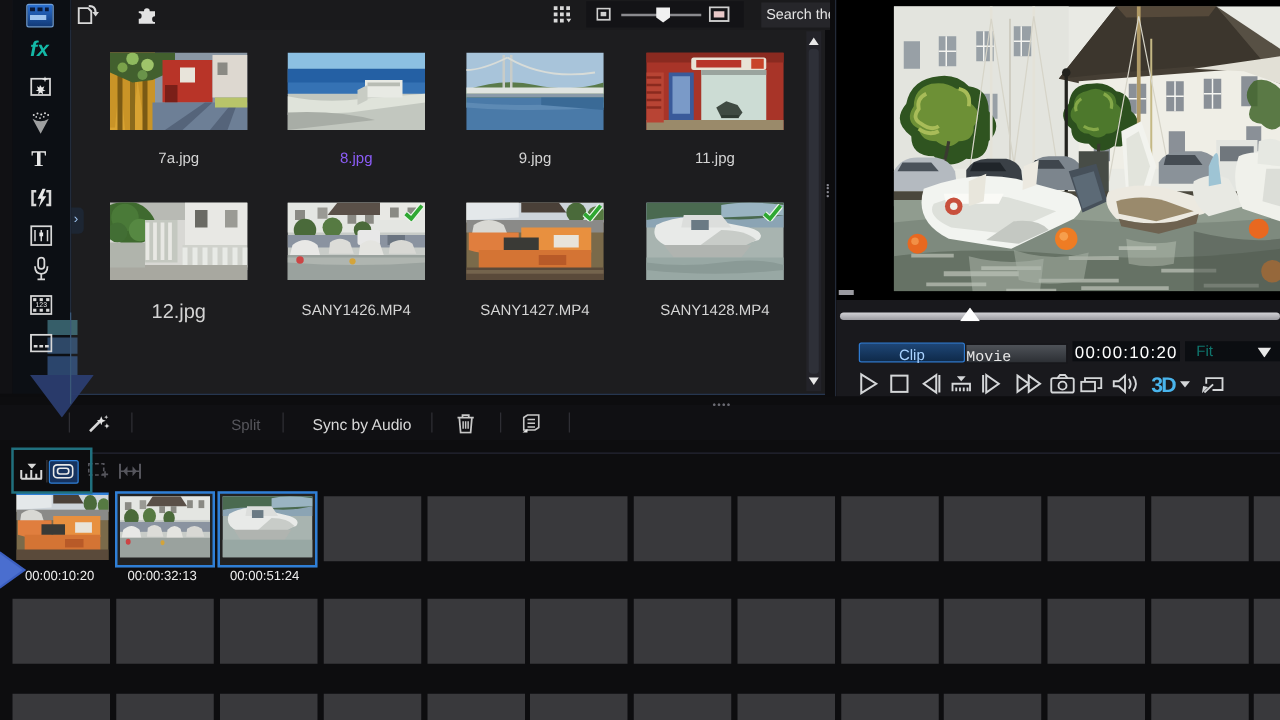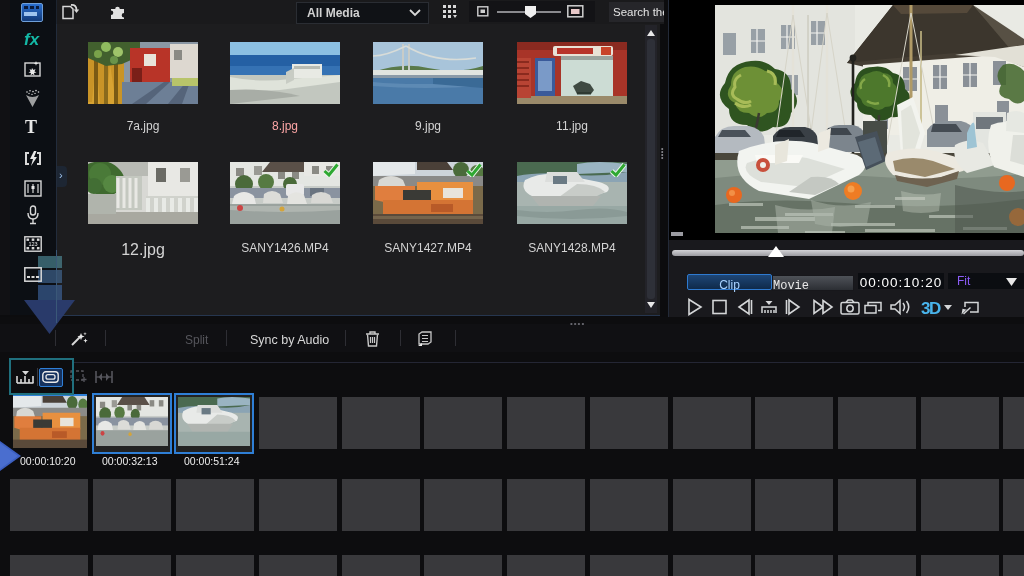--- a/index.html
+++ b/index.html
@@ -27,26 +27,20 @@
     <path d="M2 3.5 h7.5 l2.5 2.5 v9.5 h-10 z" fill="none" stroke="#d8d8d8" stroke-width="1.5"></path>
     <path d="M10 2 q5.5 -0.5 5.5 5" fill="none" stroke="#d8d8d8" stroke-width="1.8"></path>
     <path d="M12.8 6.5 h5.4 l-2.7 3.6 z" fill="#d8d8d8"></path>
   </svg>
 
   <svg class="abs" style="left:109px;top:3px" width="19" height="17" viewBox="0 0 19 17">
     <path d="M2 6 h4.2 a2.3 2.3 0 1 1 4.6 0 H15 v4 a2.3 2.3 0 1 0 0 4.6 V16 H2 v-4 a2.3 2.3 0 1 0 0 -4.6 z" fill="#e2e2e2"></path>
   </svg>
 
 
-  <div class="abs" style="left:296px;top:2px;width:131px;height:20px;background:#101216;border:1px solid #2a2d33;">
-    <span class="abs" style="left:10px;top:3px;font-size:12px;font-weight:bold;color:#d2d2d2;">All Media</span>
-    <svg class="abs" style="left:112px;top:6px" width="12" height="8" viewBox="0 0 12 8">
-        <path d="M1 1 l5 5 l5 -5" fill="none" stroke="#d8d8d8" stroke-width="1.8"></path>
-      </svg>
-  </div>
 
   <svg class="abs" style="left:442px;top:4px" width="17" height="16" viewBox="0 0 17 16">
     <g fill="#d8d8d8">
       <rect x="1" y="1" width="3" height="3"></rect>
         <rect x="6" y="1" width="3" height="3"></rect>
         <rect x="11" y="1" width="3" height="3"></rect>
       <rect x="1" y="6" width="3" height="3"></rect>
         <rect x="6" y="6" width="3" height="3"></rect>
         <rect x="11" y="6" width="3" height="3"></rect>
       <rect x="1" y="11" width="3" height="3"></rect>
@@ -177,21 +171,21 @@
       <rect x="0" y="13" width="110" height="17" fill="#2460a4"></rect>
       <path d="M0 24 h110 v10 q-55 4 -110 0 z" fill="#3572b4"></path>
       <path d="M0 33 h110 v29 h-110 z" fill="#c2c7bf"></path>
       <path d="M0 35 q30 6 60 2 l50 -4 v7 l-60 8 l-50 2 z" fill="#dfe3da"></path>
       <rect x="62" y="22" width="30" height="14" fill="#e8eae4"></rect>
       <rect x="64" y="24" width="26" height="3" fill="#b8bcb4"></rect>
       <path d="M56 30 l8 -4 v12 l-8 4 z" fill="#c8ccc4"></path>
       <path d="M0 48 q40 -2 70 6 l-70 8 z" fill="#a8ada6"></path>
     </svg>
   </div>
-  <div class="abs" style="left:230px;top:119px;width:110px;text-align:center;font-size:12px;color:#fca5a5;">8.jpg</div>
+  <div class="abs" style="left:230px;top:119px;width:110px;text-align:center;font-size:12px;color:#8b5cf6;">8.jpg</div>
 
   <div class="abs" style="left:373px;top:42px;width:110px;height:62px;">
     <svg width="110" height="62" viewBox="0 0 110 62">
       <rect width="110" height="44" fill="#a8c4da"></rect>
       <path d="M0 30 q30 -10 55 -4 q30 6 55 -2 v20 h-110 z" fill="#5a7a4a"></path>
       <path d="M30 2 v30 M36 2 v30" stroke="#c8ccc8" stroke-width="2"></path>
       <path d="M33 4 q30 18 70 12" stroke="#d8dcd8" stroke-width="1.5" fill="none"></path>
       <path d="M33 4 q-20 10 -33 10" stroke="#d8dcd8" stroke-width="1.5" fill="none"></path>
       <rect x="0" y="28" width="110" height="5" fill="#e0e4e0"></rect>
       <rect x="0" y="33" width="110" height="3" fill="#8a9aa8"></rect>
@@ -491,21 +485,21 @@
   </div>
   <div class="abs" style="left:772px;top:275px;width:80px;height:14px;background:linear-gradient(#4e5258,#2c2f34);border:1px solid #17171b;text-align:left;font-family:Liberation Mono, monospace;">
     <span style="font-size:12px;color:#e8e8e8;line-height:14px;">Movie</span>
   </div>
 
   <div class="abs" style="left:858px;top:273px;width:86px;height:16px;background:#0b0d11;text-align:center;">
     <span style="font-size:13.5px;color:#fff;letter-spacing:1px;line-height:16px;">00:00:10:20</span>
   </div>
 
   <div class="abs" style="left:948px;top:273px;width:76px;height:16px;background:#0b0d11;">
-    <span class="abs" style="left:9px;top:1px;font-size:12px;color:#8b5cf6;">Fit</span>
+    <span class="abs" style="left:9px;top:1px;font-size:12px;color:#0f766e;">Fit</span>
     <svg class="abs" style="left:58px;top:5px" width="11" height="8" viewBox="0 0 11 8">
         <path d="M0 0 h11 L5.5 8 z" fill="#e8e8e8"></path>
       </svg>
   </div>
 
   <svg class="abs" style="left:686px;top:297px" width="300" height="20" viewBox="0 0 300 20">
     <g stroke="#d4d6d8" stroke-width="1.6" fill="none">
       <path d="M3 2.5 L15 10 L3 17.5 z"></path>
       <rect x="27" y="3.5" width="13" height="13"></rect>
       <path d="M63 3 L53 10 L63 17 z M65.5 3 V17"></path>

